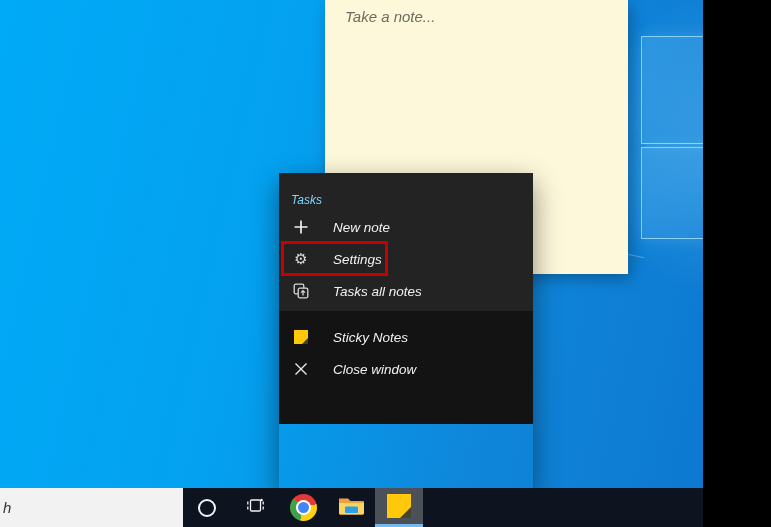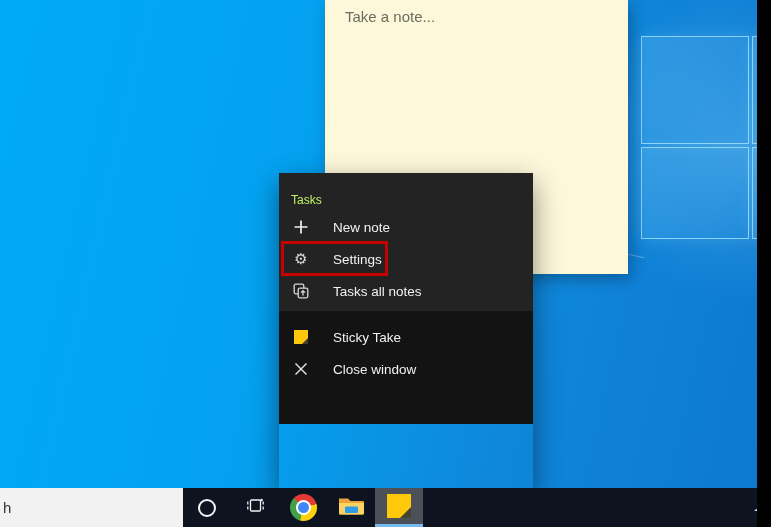--- a/index.html
+++ b/index.html
@@ -1,17 +1,18 @@
 <!DOCTYPE html>
 <html><head>
 <meta charset="utf-8">
 <style>
   html,body{margin:0;padding:0;background:#000;}
-  .screen{position:relative;width:757px;height:527px;overflow:hidden;
+  .screen{position:relative;width:703px;height:527px;overflow:hidden;
           font-family:"Liberation Sans","DejaVu Sans",sans-serif;
+          font-style:italic;
           -webkit-font-smoothing:antialiased;}
 
   
   .wallpaper{position:absolute;inset:0;
     background:linear-gradient(103deg,#00aaf6 0%,#04a1f0 38%,#0f86da 70%,#0d78d0 100%);}
   .logo-glow{position:absolute;left:560px;top:0px;width:260px;height:320px;
     background:radial-gradient(circle at 70% 45%,rgba(150,225,255,.28),rgba(150,225,255,0) 62%);}
   .pane{position:absolute;border:1px solid rgba(175,230,255,.75);
     background:linear-gradient(125deg,rgba(140,215,255,.22),rgba(70,170,245,.08));
     box-shadow:0 0 16px rgba(160,225,255,.18);}
@@ -24,21 +25,21 @@
 
   
   .note{position:absolute;left:325px;top:0;width:303px;height:274px;
     background:#fdf8da;box-shadow:3px 5px 14px rgba(0,0,0,.28);}
   .note-ph{position:absolute;left:20px;top:8px;font-size:15px;color:#6d6d60;}
 
   
   .jumplist{position:absolute;left:279px;top:173px;width:254px;height:315px;
     box-shadow:0 10px 26px rgba(0,0,0,.45);color:#f1f1f1;}
   .jl-top{background:#232323;padding:16px 0 4px 0;}
-  .jl-header{height:22px;line-height:22px;padding-left:12px;font-size:12px;color:#bef264;}
+  .jl-header{height:22px;line-height:22px;padding-left:12px;font-size:12px;color:#7dd3fc;}
   .jl-item{height:32px;display:flex;align-items:center;padding-left:14px;gap:24px;
     font-size:13.5px;cursor:default;}
   .jl-icon{width:16px;height:16px;display:flex;align-items:center;justify-content:center;
     flex:0 0 16px;}
   .gear-glyph{font-family:"DejaVu Sans",sans-serif;font-size:15px;color:#d8d8d8;line-height:16px;}
   .jl-bottom{background:#131313;height:113px;box-sizing:border-box;padding-top:10px;}
   .red-box{position:absolute;left:2px;top:68px;width:101px;height:29px;
     border:3px solid #c70000;}
 
   
@@ -113,21 +114,21 @@
     </div>
 
     <div class="jl-bottom">
       <div class="jl-item">
         <span class="jl-icon">
           <svg width="16" height="16" viewBox="0 0 16 16">
             <rect x="1" y="1" width="14" height="14" fill="#ffc80a"></rect>
             <path d="M9 15L15 9V15Z" fill="#413f2c"></path>
           </svg>
         </span>
-        <span class="jl-label">Sticky Take</span>
+        <span class="jl-label">Sticky Notes</span>
       </div>
 
 
       <div class="jl-item">
         <span class="jl-icon">
           <svg width="16" height="16" viewBox="0 0 16 16">
             <path d="M2.5 2.5l11 11M13.5 2.5l-11 11" stroke="#e8e8e8" stroke-width="1.4" fill="none"></path>
           </svg>
         </span>
         <span class="jl-label">Close window</span>

